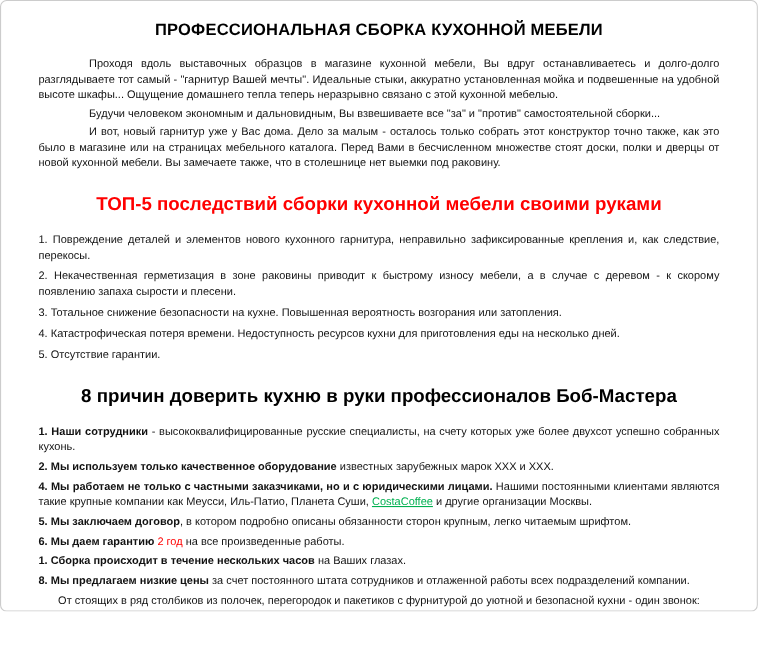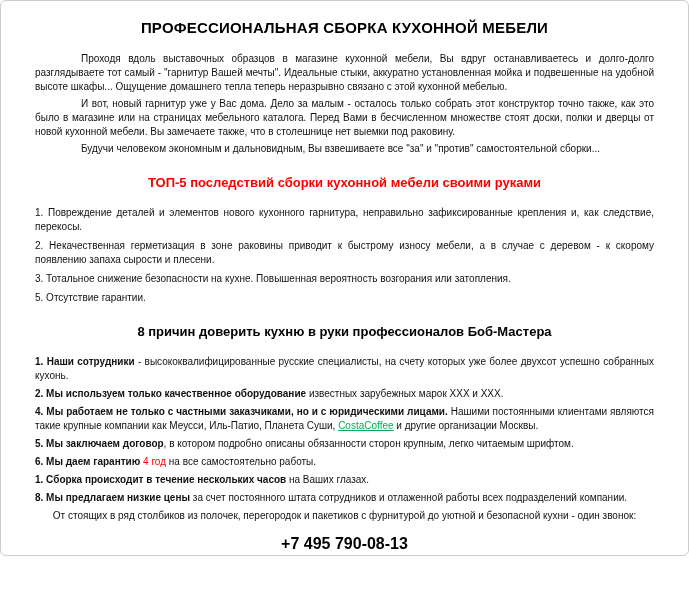--- a/index.html
+++ b/index.html
@@ -21,21 +21,21 @@
     font-size: 15px;
     font-weight: bold;
     text-align: center;
     margin: 8px 0 14px 0;
     color: #000000;
     letter-spacing: 0.2px;
   }
   p { margin: 3px 0; text-align: justify; }
   p.indent { text-indent: 46px; }
   h2.section {
-    font-size: 13px;
+    font-size: 17px;
     font-weight: bold;
     text-align: center;
     margin: 18px 0 14px 0;
   }
   h2.red   { color: #ff0000; }
   h2.green { color: #000000; }
   .list p { margin: 5px 0; }
   .reasons p { margin: 4px 0; }
   .b { font-weight: bold; }
   .red-text { color: #ff0000; }
@@ -54,49 +54,50 @@
   }
 </style>
 </head>
 <body>
 
 <div class="page">
 
   <h1 class="title">ПРОФЕССИОНАЛЬНАЯ СБОРКА КУХОННОЙ МЕБЕЛИ</h1>
 
   <p class="indent">Проходя вдоль выставочных образцов в магазине кухонной мебели, Вы вдруг останавливаетесь и долго-долго разглядываете тот самый - "гарнитур Вашей мечты". Идеальные стыки, аккуратно установленная мойка и подвешенные на удобной высоте шкафы... Ощущение домашнего тепла теперь неразрывно связано с этой кухонной мебелью.</p>
+  <p class="indent">Будучи человеком экономным и дальновидным, Вы взвешиваете все "за" и "против" самостоятельной сборки...</p>
   <p class="indent">И вот, новый гарнитур уже у Вас дома. Дело за малым - осталось только собрать этот конструктор точно также, как это было в магазине или на страницах мебельного каталога. Перед Вами в бесчисленном множестве стоят доски, полки и дверцы от новой кухонной мебели. Вы замечаете также, что в столешнице нет выемки под раковину.</p>
-  <p class="indent">Будучи человеком экономным и дальновидным, Вы взвешиваете все "за" и "против" самостоятельной сборки...</p>
 
   <h2 class="section red">ТОП-5 последствий сборки кухонной мебели своими руками</h2>
 
   <div class="list">
     <p>1. Повреждение деталей и элементов нового кухонного гарнитура, неправильно зафиксированные крепления и, как следствие, перекосы.</p>
     <p>2. Некачественная герметизация в зоне раковины приводит к быстрому износу мебели, а в случае с деревом - к скорому появлению запаха сырости и плесени.</p>
     <p>3. Тотальное снижение безопасности на кухне. Повышенная вероятность возгорания или затопления.</p>
+    <p>4. Катастрофическая потеря времени. Недоступность ресурсов кухни для приготовления еды на несколько дней.</p>
     <p>5. Отсутствие гарантии.</p>
   </div>
 
   <h2 class="section green">8 причин доверить кухню в руки профессионалов Боб-Мастера</h2>
 
   <div class="list reasons">
     <p>
       <span class="b">1. Наши сотрудники</span><span> - высококвалифицированные русские специалисты, на счету которых уже более двухсот успешно собранных кухонь.</span>
     </p>
     <p>
       <span class="b">2. Мы используем только качественное оборудование</span><span> известных зарубежных марок XXX и XXX.</span>
     </p>
     <p>
       <span class="b">4. Мы работаем не только с частными заказчиками, но и с юридическими лицами.</span><span> Нашими постоянными клиентами являются такие крупные компании как Меусси, Иль-Патио, Планета Суши, </span><a class="glink">CostaCoffee</a><span> и другие организации Москвы.</span>
     </p>
     <p>
       <span class="b">5. Мы заключаем договор</span><span>, в котором подробно описаны обязанности сторон крупным, легко читаемым шрифтом.</span>
     </p>
     <p>
-      <span class="b">6. Мы даем гарантию</span><span class="red-text"> 4 год</span><span> на все самостоятельно работы.</span>
+      <span class="b">6. Мы даем гарантию</span><span class="red-text"> 2 год</span><span> на все произведенные работы.</span>
     </p>
     <p>
       <span class="b">1. Сборка происходит в течение нескольких часов</span><span> на Ваших глазах.</span>
     </p>
     <p>
       <span class="b">8. Мы предлагаем низкие цены</span><span> за счет постоянного штата сотрудников и отлаженной работы всех подразделений компании.</span>
     </p>
   </div>
 
   <p class="closing">От стоящих в ряд столбиков из полочек, перегородок и пакетиков с фурнитурой до уютной и безопасной кухни - один звонок:</p>

